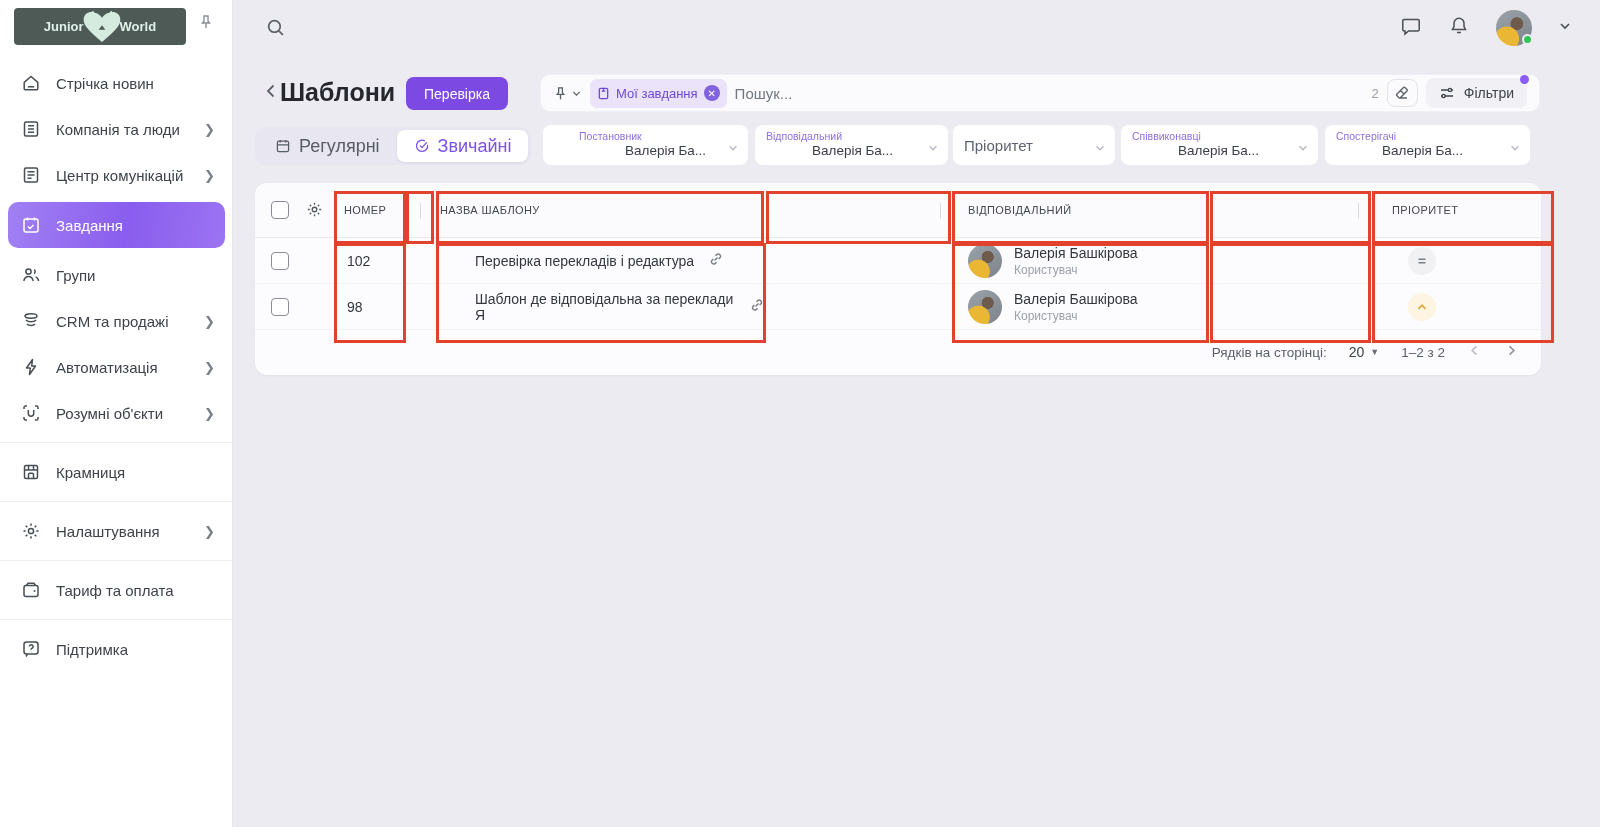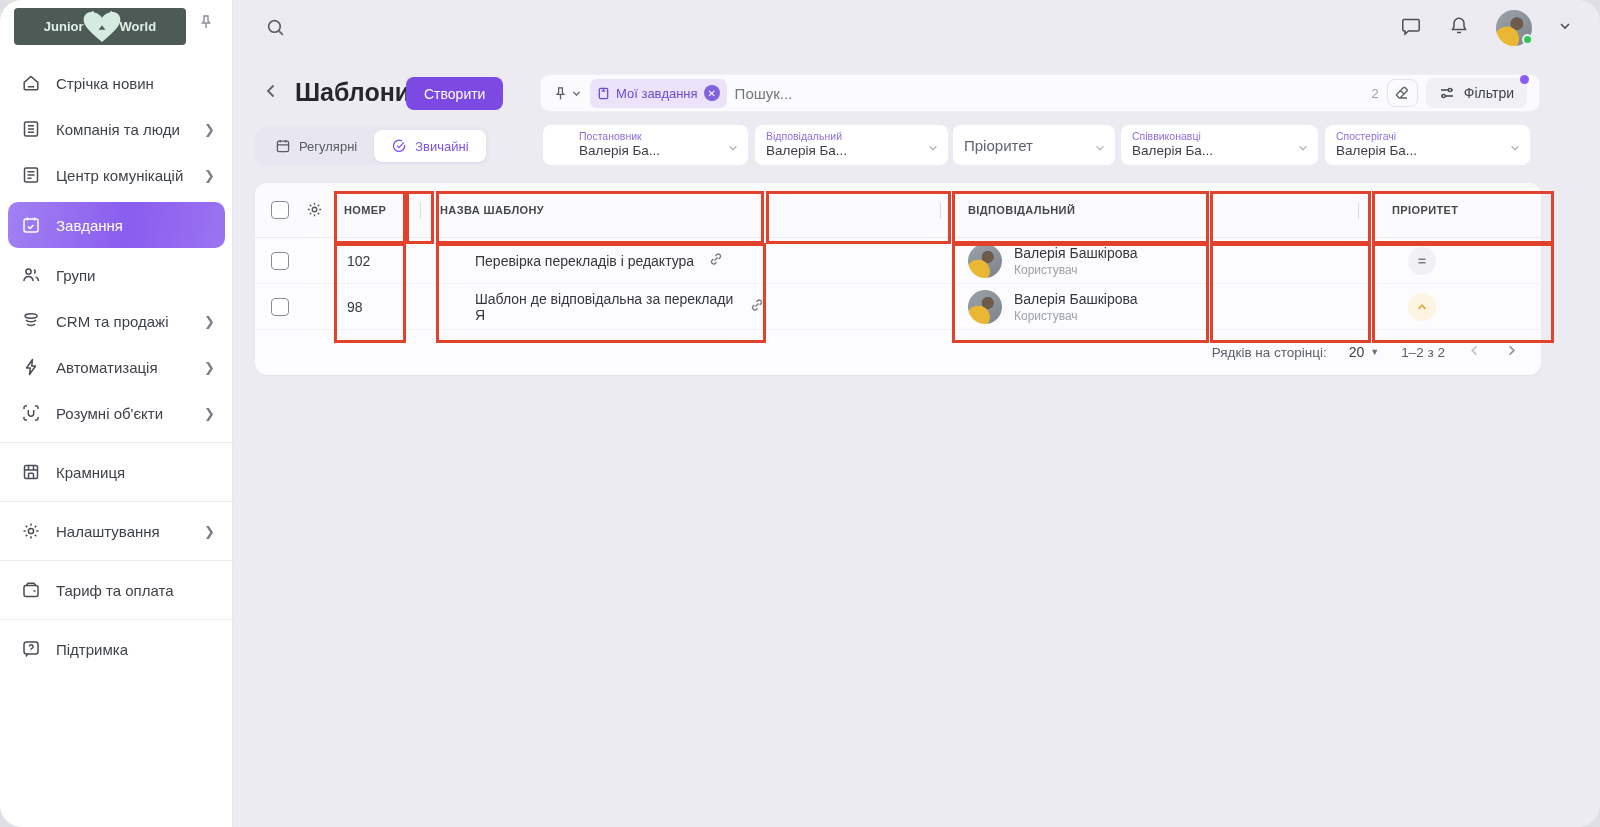--- a/index.html
+++ b/index.html
@@ -1,18 +1,18 @@
 <!DOCTYPE html>
 <html><head>
 <meta charset="utf-8">
 <style>
   * { margin:0; padding:0; box-sizing:border-box; }
   html,body { background:#dfdfe6; }
   body { font-family:"Liberation Sans","DejaVu Sans",sans-serif; }
-  .stage { position:relative; width:1600px; height:827px; background:#ECEBF1; overflow:hidden;border-radius:22px; }
+  .stage { position:relative; width:1600px; height:827px; background:#ECEBF1; overflow:hidden; }
 
   
   .sidebar { position:absolute; left:0; top:0; width:233px; height:827px; background:#FFFFFF; border-right:1px solid #E7E6EC; }
   .logo { position:absolute; left:14px; top:8px; width:172px; height:37px; background:#4D5A56; border-radius:4px; display:flex; align-items:center; justify-content:center; gap:2px; color:#DFF0E8; font-size:13px; font-weight:bold; }
   .logo svg { width:40px; height:34px; margin:0 -4px; }
   .side-pin { position:absolute; right:18px; top:14px; color:#8A8E96; }
   .nav { position:absolute; left:0; top:60px; width:233px; }
   .nav-item { height:46px; display:flex; align-items:center; padding-left:21px; gap:15px; font-size:15px; color:#3E4249; cursor:pointer; }
   .nav-item svg { flex:0 0 20px; stroke:#494D54; }
   .nav-item .chev { margin-left:auto; margin-right:18px; color:#7A7E86; font-size:13px; }
@@ -25,53 +25,53 @@
   .tb-right { position:absolute; right:28px; top:10px; display:flex; align-items:center; gap:26px; }
   .tb-ico { color:#4B4F57; }
   .avatar { width:36px; height:36px; border-radius:50%; position:relative;
     background: radial-gradient(circle at 30% 80%, #E9B733 0 31%, rgba(233,183,51,0) 33%),
                 radial-gradient(circle at 58% 38%, #6E5B4B 0 20%, rgba(110,91,75,0) 22%),
                 linear-gradient(145deg,#9BA2A9,#7C838B); }
   .avatar .dot { position:absolute; right:-1px; bottom:1px; width:11px; height:11px; border-radius:50%; background:#30C554; border:2px solid #ECEBF1; }
 
   
   .back { position:absolute; left:262px; top:82px; color:#5E626A; }
-  .page-title { position:absolute; left:295px; top:78px; font-size:25px; font-weight:bold; color:#26262E; }
+  .page-title { position:absolute; left:280px; top:78px; font-size:25px; font-weight:bold; color:#26262E; }
   .create-btn { position:absolute; left:406px; top:77px; height:33px; padding:0 18px; background:#7C49E2; color:#fff; font-size:14px; border:none; border-radius:8px; display:flex; align-items:center; cursor:pointer; }
 
   
   .searchbar { position:absolute; left:540px; top:74px; width:1000px; height:38px; background:#FBFBFD; border:1px solid #F0EFF4; border-radius:10px; display:flex; align-items:center; padding:0 12px; gap:8px; }
   .sb-pin { display:flex; align-items:center; gap:3px; color:#5A5E66; }
   .chip { height:29px; background:#EAE3FA; border-radius:7px; display:flex; align-items:center; gap:6px; padding:0 7px; }
   .chip .c-label { font-size:13px; color:#6D49D6; }
   .chip .c-x { width:16px; height:16px; border-radius:50%; background:#8163DE; color:#fff; font-size:10px; display:flex; align-items:center; justify-content:center; cursor:pointer; }
   .sb-input { flex:1; border:none; outline:none; background:transparent; font-size:15px; color:#3B3F47; font-family:inherit; }
   .sb-input::placeholder { color:#73777F; opacity:1; }
   .sb-count { font-size:13px; color:#9A9EA8; }
   .sb-erase { width:31px; height:28px; border:1px solid #E3E2E9; border-radius:8px; background:#FBFBFD; display:flex; align-items:center; justify-content:center; color:#5F636B; cursor:pointer; }
   .sb-filters { position:relative; height:30px; background:#F1F0F5; border:none; border-radius:8px; padding:0 13px; display:flex; align-items:center; gap:9px; font-size:14px; color:#3F434B; cursor:pointer; font-family:inherit; }
   .sb-filters .f-dot { position:absolute; right:-2px; top:-3px; width:9px; height:9px; border-radius:50%; background:#8B5CF6; }
 
   
   .tabs { position:absolute; left:255px; top:127px; height:38px; background:#E8E6F0; border-radius:10px; padding:3px; display:flex; }
-  .tab { display:flex; align-items:center; gap:8px; padding:0 17px; font-size:13px; color:#585C64; border-radius:8px; cursor:pointer; }
+  .tab { display:flex; align-items:center; gap:8px; padding:0 17px; font-size:18px; color:#585C64; border-radius:8px; cursor:pointer; }
   .tab.active { background:#FFFFFF; color:#7B51E6; box-shadow:0 1px 2px rgba(40,40,60,.08); }
 
   
   .fbox { position:absolute; top:125px; height:40px; background:#FFFFFF; border-radius:8px; padding:5px 26px 5px 11px; cursor:pointer; }
   .fbox .fl { font-size:10.5px; color:#8F6FE0; }
-  .fbox .fv { font-size:13.5px; color:#3A3D45; margin-top:1px; white-space:nowrap; overflow:hidden; }
+  .fbox .fv { font-size:13.5px; color:#3A3D45; margin-top:1px; white-space:nowrap; overflow:hidden;margin-left:46px; }
   .fbox .fc { position:absolute; right:9px; top:15px; color:#B6B9C1; }
   .fbox.plain { display:flex; align-items:center; }
   .fbox.plain .fl { font-size:15px; color:#5E6370; }
 
   
   .card { position:absolute; left:255px; top:183px; width:1286px; height:192px; background:#FCFCFE; border-radius:12px; box-shadow:0 1px 2px rgba(30,30,50,.05); }
   .trow { display:grid; grid-template-columns:79px 72px 30px 329px 187px 258px 162px 1fr; align-items:center; }
-  .thead { height:55px; border-bottom:1px solid #E9E9EE; background:#FBFBFD; border-radius:12px 12px 0 0; font-size:11px; font-weight:bold; letter-spacing:.4px; color:#43464D; }
+  .thead { height:55px; border-bottom:1px solid #E9E9EE; background:#FBFBFD; border-radius:12px 12px 0 0; font-size:11px; font-weight:normal; letter-spacing:.4px; color:#43464D; }
   .tbody-row { height:46px; border-bottom:1px solid #F2F2F6; font-size:14px; color:#34373E; }
   .sel-cell { display:flex; align-items:center; gap:16px; padding-left:16px; }
   .cbx { width:18px; height:18px; border:1.5px solid #888D95; border-radius:4px; background:#fff; cursor:pointer; }
   .gear { color:#55595F; cursor:pointer; }
   .th-num { padding-left:10px; }
   .th-name { padding-left:4px; }
   .th-asg { padding-left:16px; }
   .th-pr { padding-left:20px; }
   .col-div { position:absolute; width:1px; height:16px; background:#DADAE0; top:20px; }
   .cell-num { padding-left:13px; }
@@ -240,21 +240,21 @@
         </svg>
     </span>
   </div>
 
   <span class="back">
     <svg width="18" height="18" viewBox="0 0 18 18" fill="none" stroke="currentColor" stroke-width="1.8">
         <path d="M11.5 3.5 6 9l5.5 5.5"></path>
       </svg>
   </span>
   <div class="page-title">Шаблони</div>
-  <button class="create-btn">Створити</button>
+  <button class="create-btn">Перевірка</button>
 
   <div class="searchbar">
     <span class="sb-pin">
       <svg width="15" height="15" viewBox="0 0 16 16" fill="none" stroke="currentColor" stroke-width="1.4">
           <path d="M6 2h4v5l1.5 2h-7L6 7zM8 9v5"></path>
         </svg>
       <svg width="11" height="11" viewBox="0 0 14 14" fill="none" stroke="currentColor" stroke-width="1.6">
           <path d="M3 5l4 4 4-4"></path>
         </svg>
     </span>

